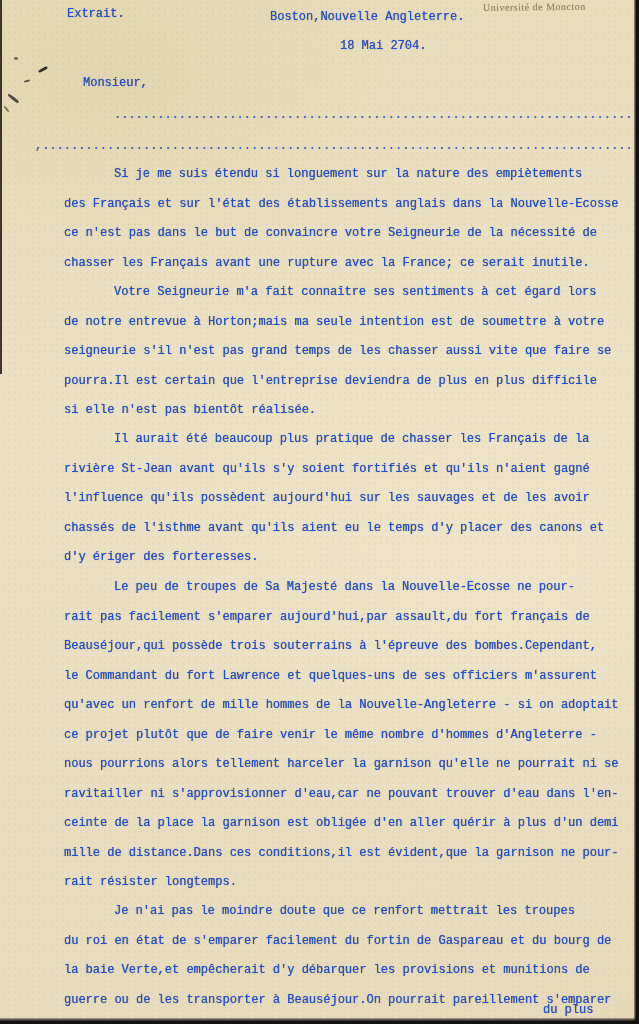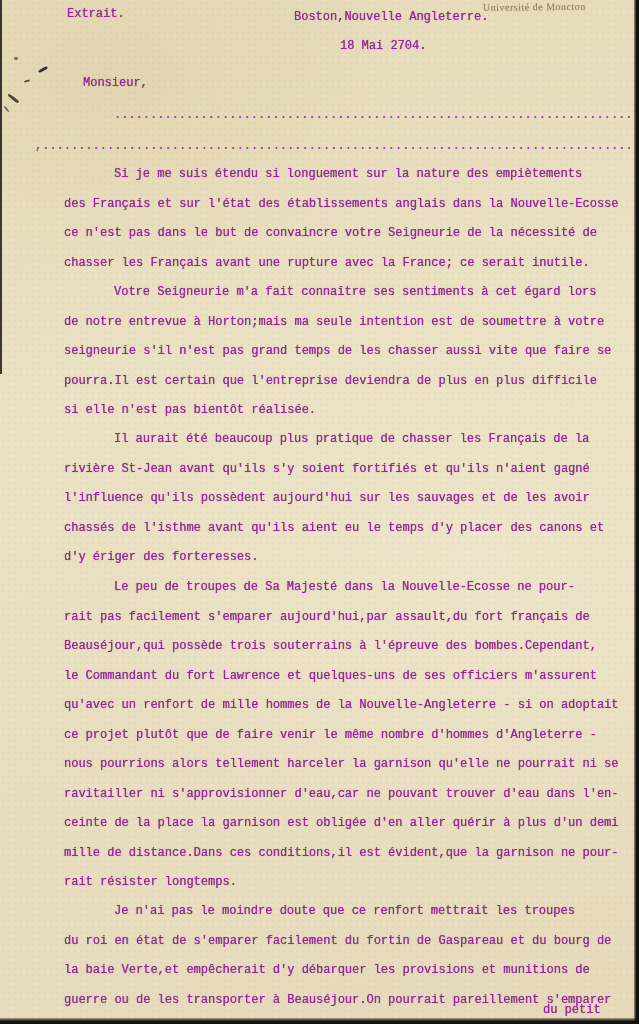--- a/index.html
+++ b/index.html
@@ -10,21 +10,21 @@
       radial-gradient(ellipse 420px 260px at 18% 8%, rgba(222,208,168,.55), rgba(0,0,0,0) 70%),
       radial-gradient(ellipse 500px 400px at 75% 55%, rgba(243,235,210,.5), rgba(0,0,0,0) 75%),
       linear-gradient(168deg,#e6dbba 0%,#ebe1c4 38%,#e9dec0 70%,#e6dabb 100%);
   }
   
   .grain{
     position:absolute;inset:0;pointer-events:none;
     background-image:radial-gradient(rgba(125,105,65,.05) 1px, transparent 1.4px);
     background-size:6px 6px;
   }
-  .ink{color:#a21caf;text-shadow:0 0 1px rgba(75,69,60,.5), .3px 0 0 rgba(75,69,60,.35);}
+  .ink{color:#1d4ed8;text-shadow:0 0 1px rgba(75,69,60,.5), .3px 0 0 rgba(75,69,60,.35);}
   .abs{position:absolute;white-space:pre;}
   .txt{font-size:12px;line-height:16px;}
   .para{position:absolute;left:64px;width:578px;}
   .para .line{white-space:pre;height:29.5px;line-height:29.5px;font-size:12px;}
   .para .line.first{text-indent:50px;}
   .dots{font-size:12px;letter-spacing:0;opacity:.85;}
   .stamp{
     position:absolute;top:1px;left:483px;width:156px;
     font-family:"Liberation Serif","DejaVu Serif",serif;
     font-size:10px;letter-spacing:.5px;color:rgba(148,128,88,.95);
@@ -43,21 +43,21 @@
   .s5{left:3px;top:108px;width:7px;height:2px;transform:rotate(50deg);opacity:.6;}
   .catchword{left:543px;top:996px;font-size:12px;line-height:29.5px;}
 </style>
 </head>
 <body>
 
 <div class="grain"></div>
 
 <div class="abs ink txt" style="left:67px;top:6px;">Extrait.</div>
 <div class="stamp">Université de Moncton</div>
-<div class="abs ink txt" style="left:270px;top:9px;margin-left:24px;">Boston,Nouvelle Angleterre.</div>
+<div class="abs ink txt" style="left:270px;top:9px;">Boston,Nouvelle Angleterre.</div>
 <div class="abs ink txt" style="left:340px;top:38px;">18 Mai 2704.</div>
 <div class="abs ink txt" style="left:67px;top:75px;padding-left:16px;">Monsieur,</div>
 
 <div class="abs ink dots" style="left:114px;top:108px;">........................................................................</div>
 <div class="abs ink dots" style="left:35px;top:139px;">,..................................................................................</div>
 
 <div class="para ink" style="top:160px;">
     <div class="line first">Si je me suis étendu si longuement sur la nature des empiètements</div>
     <div class="line">des Français et sur l'état des établissements anglais dans la Nouvelle-Ecosse</div>
     <div class="line">ce n'est pas dans le but de convaincre votre Seigneurie de la nécessité de</div>
@@ -90,21 +90,21 @@
     <div class="line">mille de distance.Dans ces conditions,il est évident,que la garnison ne pour-</div>
     <div class="line">rait résister longtemps.</div>
   </div>
 <div class="para ink" style="top:897px;">
     <div class="line first">Je n'ai pas le moindre doute que ce renfort mettrait les troupes</div>
     <div class="line">du roi en état de s'emparer facilement du fortin de Gaspareau et du bourg de</div>
     <div class="line">la baie Verte,et empêcherait d'y débarquer les provisions et munitions de</div>
     <div class="line">guerre ou de les transporter à Beauséjour.On pourrait pareillement s'emparer</div>
   </div>
 
-<div class="abs ink catchword">du petit</div>
+<div class="abs ink catchword">du plus</div>
 
 <div class="edge-left"></div>
 <div class="edge-right"></div>
 <div class="edge-bottom"></div>
 <div class="speck s1"></div>
 <div class="speck s2"></div>
 <div class="speck s3"></div>
 <div class="speck s4"></div>
 <div class="speck s5"></div>
 

